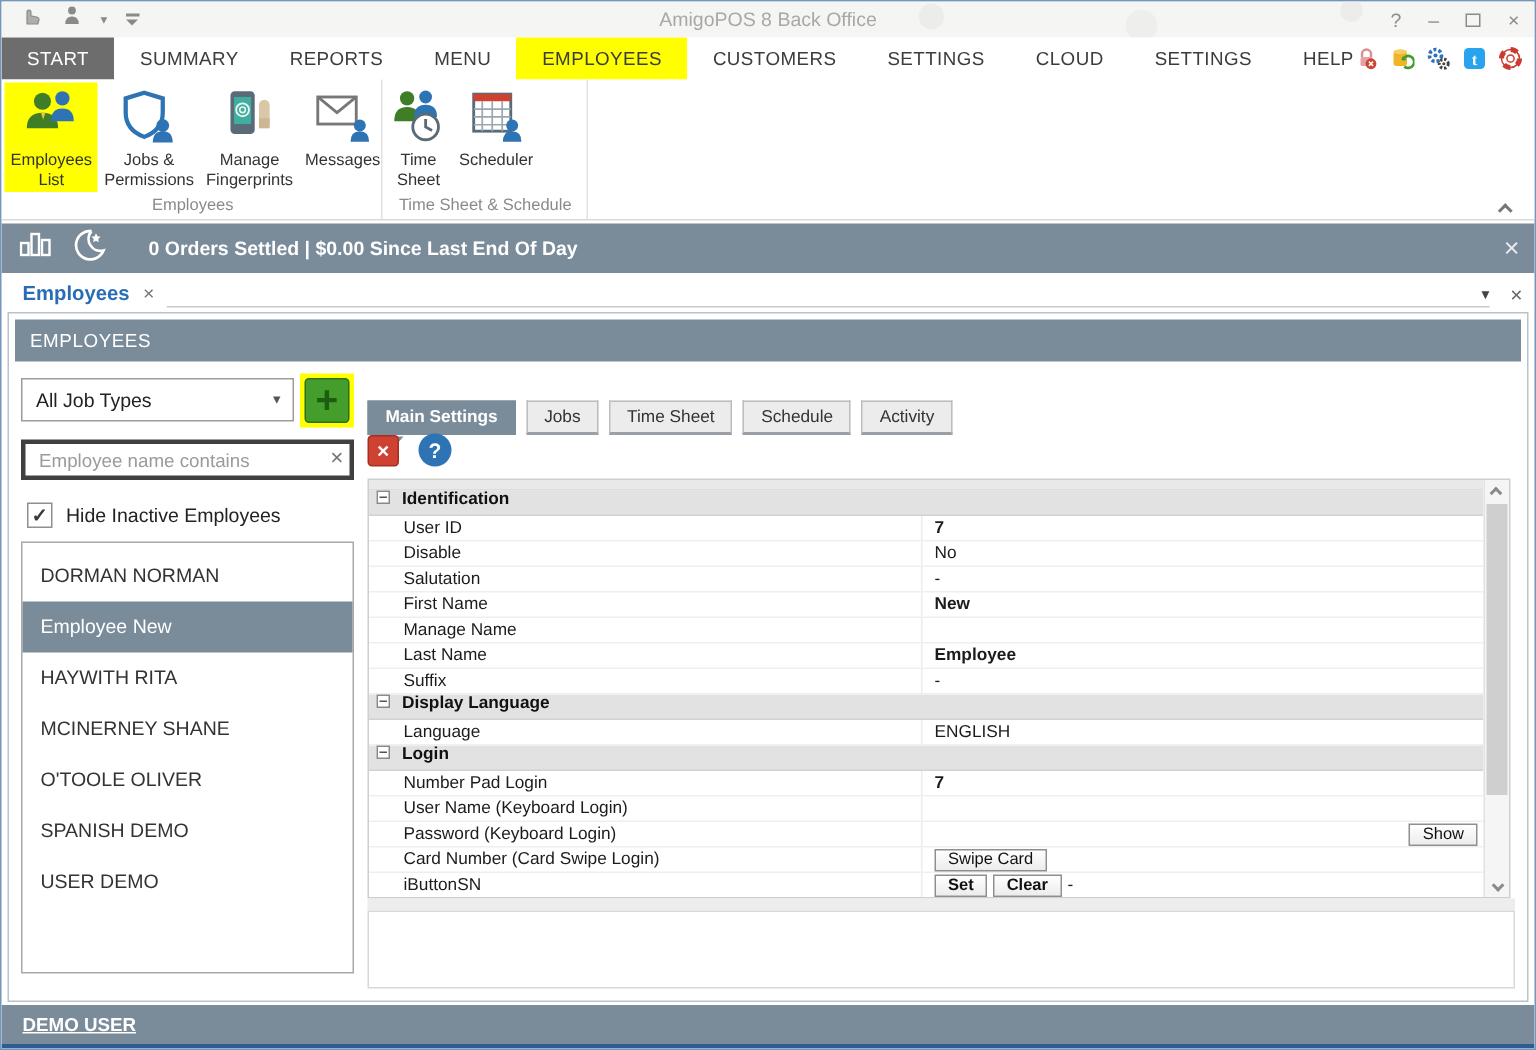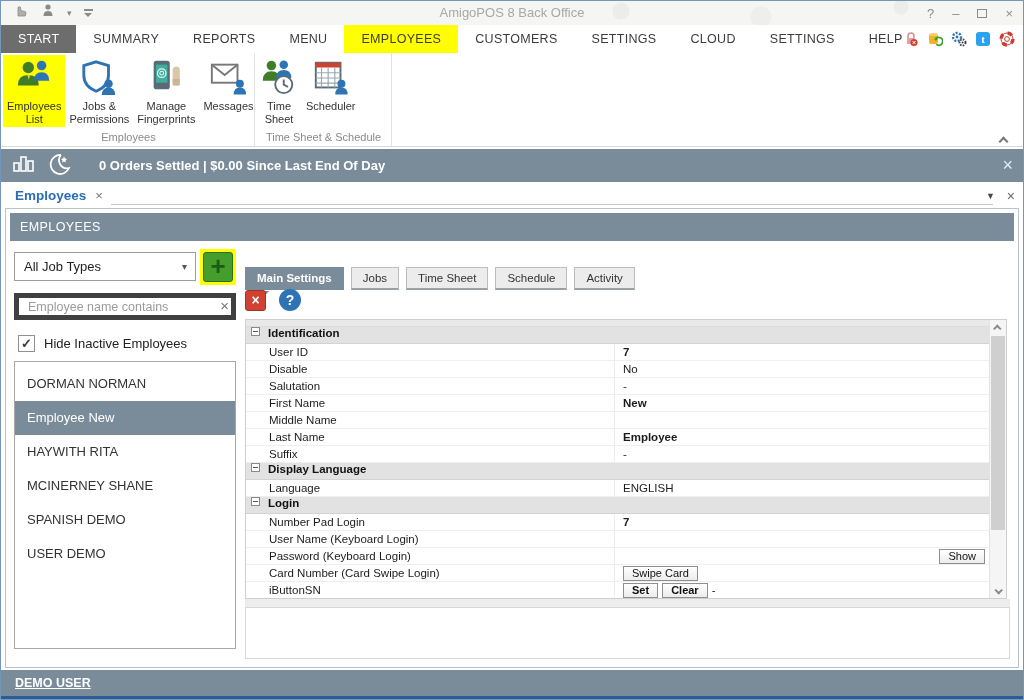--- a/index.html
+++ b/index.html
@@ -63,21 +63,21 @@
   .panel-header { position:absolute; top:4px; left:4px; right:4px; height:28px; background:#7a8b9a; color:#fff; font-size:12.5px; line-height:28px; padding-left:10px; letter-spacing:.4px; }
 
   
   .sidebar { position:absolute; left:8px; top:40px; width:222px; bottom:6px; }
   .job-row { position:absolute; top:0; left:0; right:0; height:36px; }
   .job-dd { position:absolute; left:0; top:3px; width:182px; height:29px; border:1px solid #9c9c9c; background:#fff; font-size:13px; color:#222; line-height:27px; padding-left:9px; }
   .job-dd .caret { position:absolute; right:8px; color:#555; font-size:10px; }
   .add-wrap { position:absolute; right:0; top:0; width:36px; height:36px; background:#ffff00; display:flex; align-items:center; justify-content:center; }
   .add-btn { width:30px; height:30px; background:#459e2b; border:1px solid #2c6e1a; border-radius:3px; color:#1d5c12; font-size:26px; font-weight:bold; line-height:26px; text-align:center; }
   .search-row { position:absolute; top:44px; left:0; right:0; height:27px; }
-  .search-input { width:100%; height:27px; border:5px solid #404040; font-size:12.5px; padding:0 26px 0 9px; color:#333; font-family:"Liberation Sans",sans-serif; }
+  .search-input { width:100%; height:27px; border:3px solid #404040; font-size:12.5px; padding:0 26px 0 9px; color:#333; font-family:"Liberation Sans",sans-serif; }
   .search-input::placeholder { color:#9b9b9b; }
   .search-clear { position:absolute; right:7px; top:4px; color:#777; font-size:15px; }
   .check-row { position:absolute; top:86px; left:4px; display:flex; align-items:center; gap:9px; }
   .checkbox { width:17px; height:17px; border:1px solid #8f8f8f; background:#fff; color:#3b3b3b; font-size:13px; line-height:15px; text-align:center; font-weight:bold; }
   .check-label { font-size:13px; color:#222; }
   .emp-list { position:absolute; top:112px; left:0; right:0; bottom:12px; border:1px solid #a8a8a8; background:#fff; padding-top:5px; }
   .emp-item { height:34px; line-height:34px; padding-left:12px; font-size:13px; color:#333; }
   .emp-item.sel { background:#7a8b9a; color:#fff; }
 
   
@@ -343,20 +343,21 @@
       </div>
       <div class="check-row">
         <span class="checkbox">✓</span>
         <span class="check-label">Hide Inactive Employees</span>
       </div>
       <div class="emp-list">
         <div class="emp-item">DORMAN NORMAN</div>
         <div class="emp-item sel">Employee New</div>
         <div class="emp-item">HAYWITH RITA</div>
         <div class="emp-item">MCINERNEY SHANE</div>
+        <div class="emp-item">O'TOOLE OLIVER</div>
         <div class="emp-item">SPANISH DEMO</div>
         <div class="emp-item">USER DEMO</div>
       </div>
     </div>
 
     <div class="detail">
       <div class="dtabs">
         <span class="dtab sel">Main Settings</span>
         <span class="dtab">Jobs</span>
         <span class="dtab">Time Sheet</span>
@@ -386,21 +387,21 @@
           </div>
           <div class="prow">
             <span class="pname">Salutation</span>
             <span class="pval">-</span>
           </div>
           <div class="prow">
             <span class="pname">First Name</span>
             <span class="pval b">New</span>
           </div>
           <div class="prow">
-            <span class="pname">Middle Name</span>
+            <span class="pname">Manage Name</span>
             <span class="pval"></span>
           </div>
           <div class="prow">
             <span class="pname">Last Name</span>
             <span class="pval b">Employee</span>
           </div>
           <div class="prow">
             <span class="pname">Suffix</span>
             <span class="pval">-</span>
           </div>

